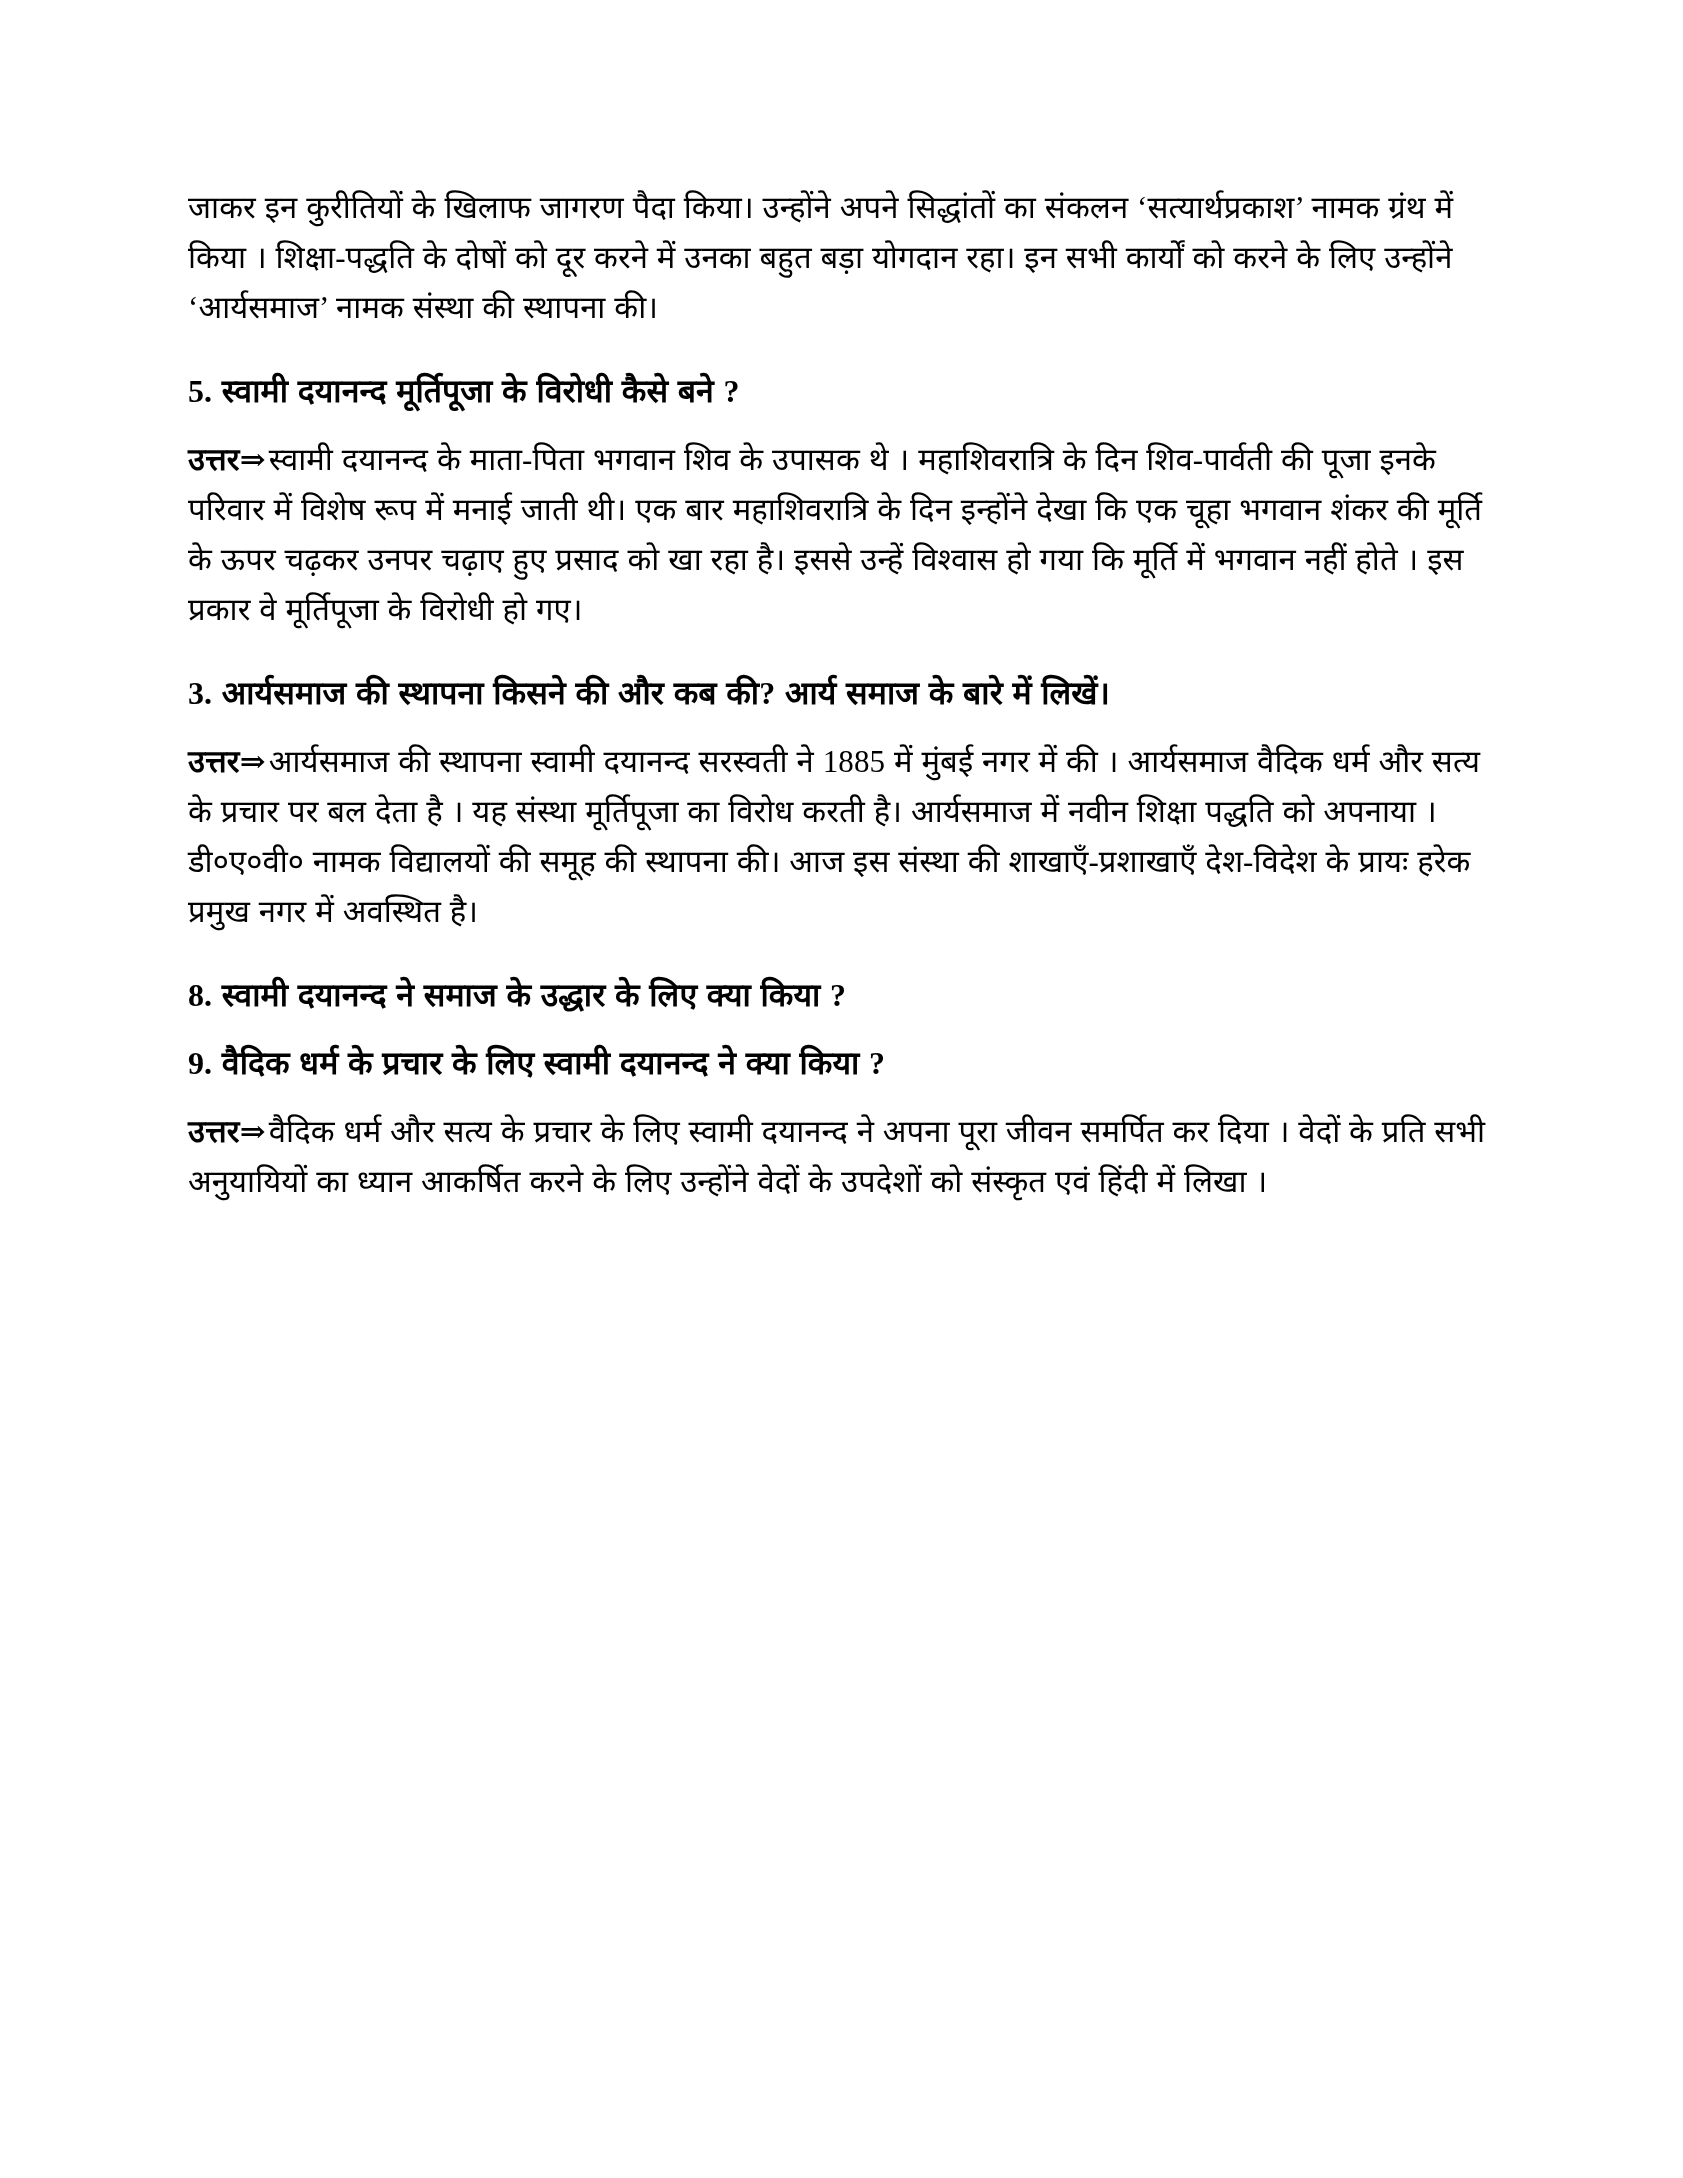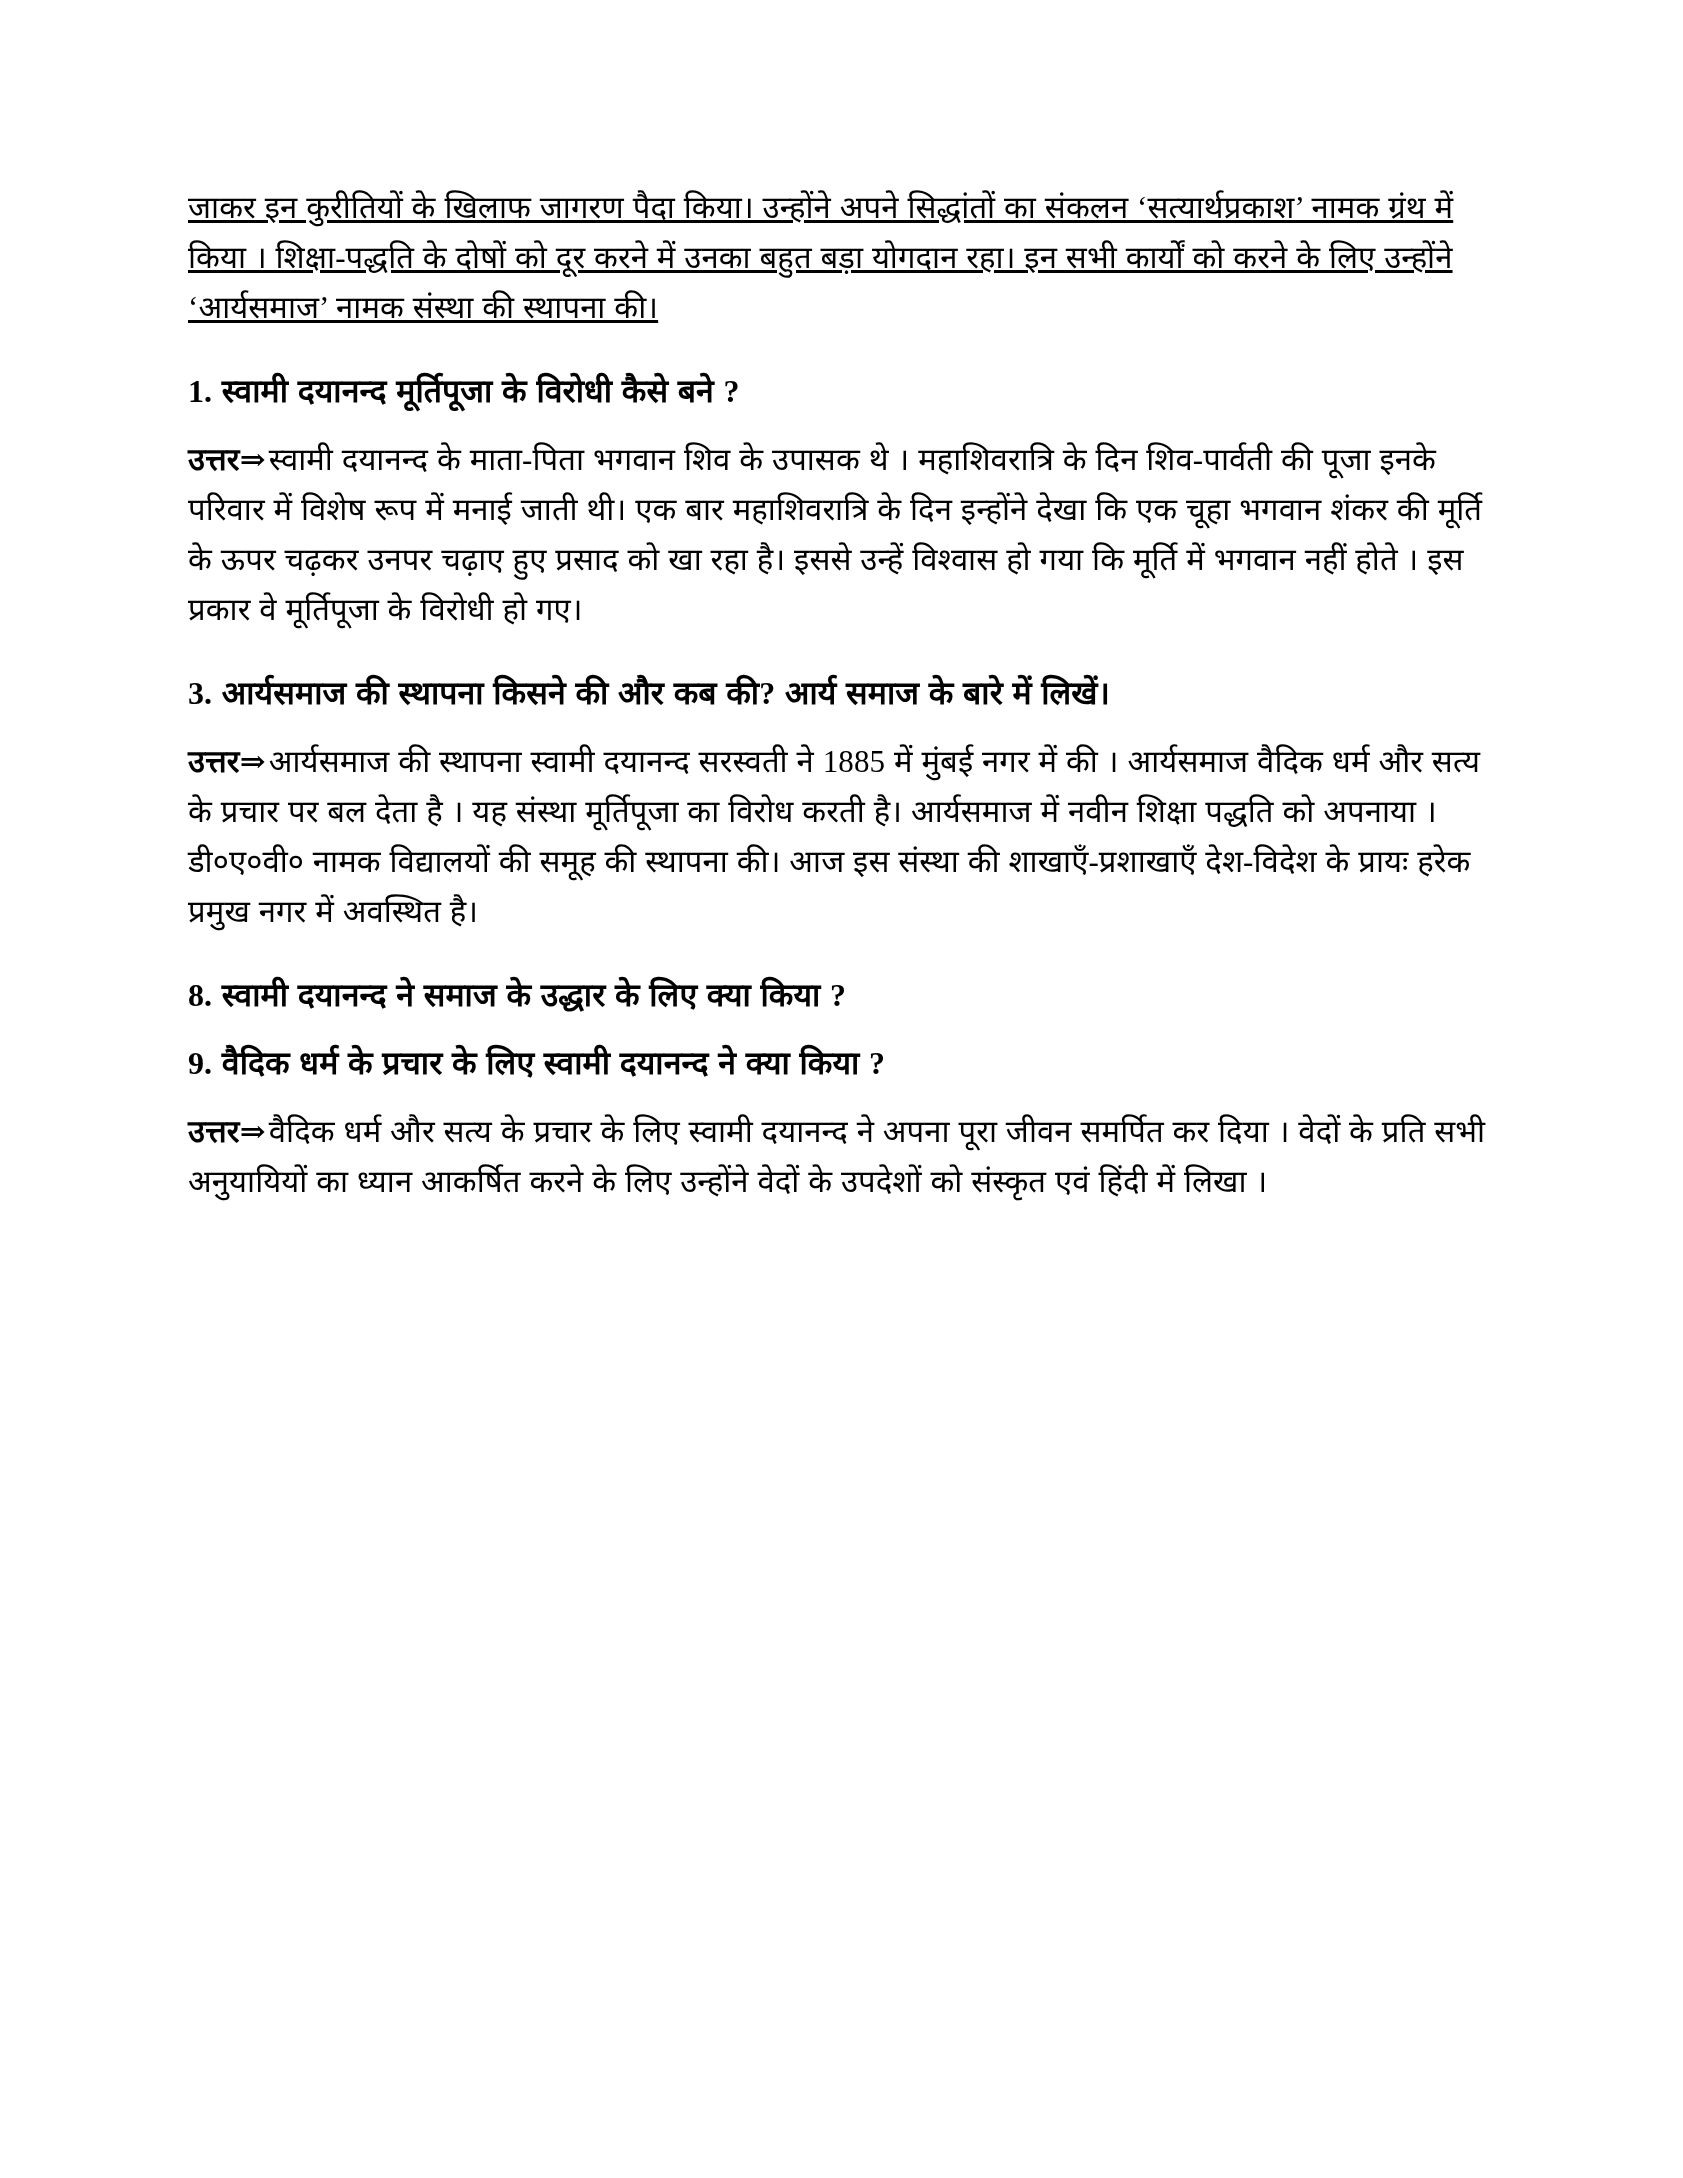--- a/index.html
+++ b/index.html
@@ -48,21 +48,21 @@
   
   .qheading {
     font-size: 32px;
     line-height: 48px;
     font-weight: 700;
     letter-spacing: 0.1px;
     word-spacing: 1.5px;
   }
 
   
-  .block-intro      { margin-bottom: 34px; text-decoration: underline; }
+  .block-intro      { margin-bottom: 34px; }
   .block-q          { margin-bottom: 20px; }
   .block-a          { margin-bottom: 34px; }
   .block-a.last     { margin-bottom: 0; }
 
   
   .ans-label {
     font-weight: 700;
     letter-spacing: 0.2px;
   }
 
@@ -76,21 +76,21 @@
   }
 </style>
 </head>
 <body>
 
 <div class="page">
   <div class="content">
 
     <p class="para block-intro">जाकर इन कुरीतियों के खिलाफ जागरण पैदा किया। उन्होंने अपने सिद्धांतों का संकलन ‘सत्यार्थप्रकाश’   नामक ग्रंथ में किया । शिक्षा-पद्धति के दोषों को दूर करने में उनका बहुत बड़ा योगदान रहा। इन सभी कार्यों को करने के लिए उन्होंने ‘आर्यसमाज’   नामक संस्था की स्थापना की।</p>
 
-    <h2 class="qheading block-q">1. स्वामी दयानन्द मूर्तिपूजा के विरोधी कैसे बने ?</h2>
+    <h2 class="qheading block-q">5. स्वामी दयानन्द मूर्तिपूजा के विरोधी कैसे बने ?</h2>
     <p class="para block-a"><span class="ans-label">उत्तर</span><span class="ans-arrow">⇒</span><span class="ans-body">स्वामी दयानन्द के माता-पिता भगवान शिव के उपासक थे । महाशिवरात्रि के दिन शिव-पार्वती की पूजा इनके परिवार में विशेष रूप में मनाई जाती थी। एक बार महाशिवरात्रि के दिन इन्होंने देखा कि एक चूहा भगवान शंकर की मूर्ति के ऊपर चढ़कर उनपर चढ़ाए हुए प्रसाद को खा रहा है। इससे उन्हें विश्वास हो गया कि मूर्ति में भगवान नहीं होते । इस प्रकार वे मूर्तिपूजा के विरोधी हो गए।</span></p>
 
     <h2 class="qheading block-q">3. आर्यसमाज की स्थापना किसने की और कब की? आर्य समाज के बारे में लिखें।</h2>
     <p class="para block-a"><span class="ans-label">उत्तर</span><span class="ans-arrow">⇒</span><span class="ans-body">आर्यसमाज की स्थापना स्वामी दयानन्द सरस्वती ने 1885 में मुंबई नगर में की । आर्यसमाज वैदिक धर्म और सत्य के प्रचार पर बल देता है । यह संस्था मूर्तिपूजा का विरोध करती है। आर्यसमाज में नवीन शिक्षा पद्धति को अपनाया । डी०ए०वी० नामक विद्यालयों की समूह की स्थापना की। आज इस संस्था की शाखाएँ-प्रशाखाएँ देश-विदेश के प्रायः हरेक प्रमुख नगर में अवस्थित है।</span></p>
 
     <h2 class="qheading block-q">8. स्वामी दयानन्द ने समाज के उद्धार के लिए क्या किया ?</h2>
 
     <h2 class="qheading block-q">9. वैदिक धर्म के प्रचार के लिए स्वामी दयानन्द ने क्या किया ?</h2>
     <p class="para block-a last"><span class="ans-label">उत्तर</span><span class="ans-arrow">⇒</span><span class="ans-body">वैदिक धर्म और सत्य के प्रचार के लिए स्वामी दयानन्द ने अपना पूरा जीवन समर्पित कर दिया । वेदों के प्रति सभी अनुयायियों का ध्यान आकर्षित करने के लिए उन्होंने वेदों के उपदेशों को संस्कृत एवं हिंदी में लिखा ।</span></p>
 

